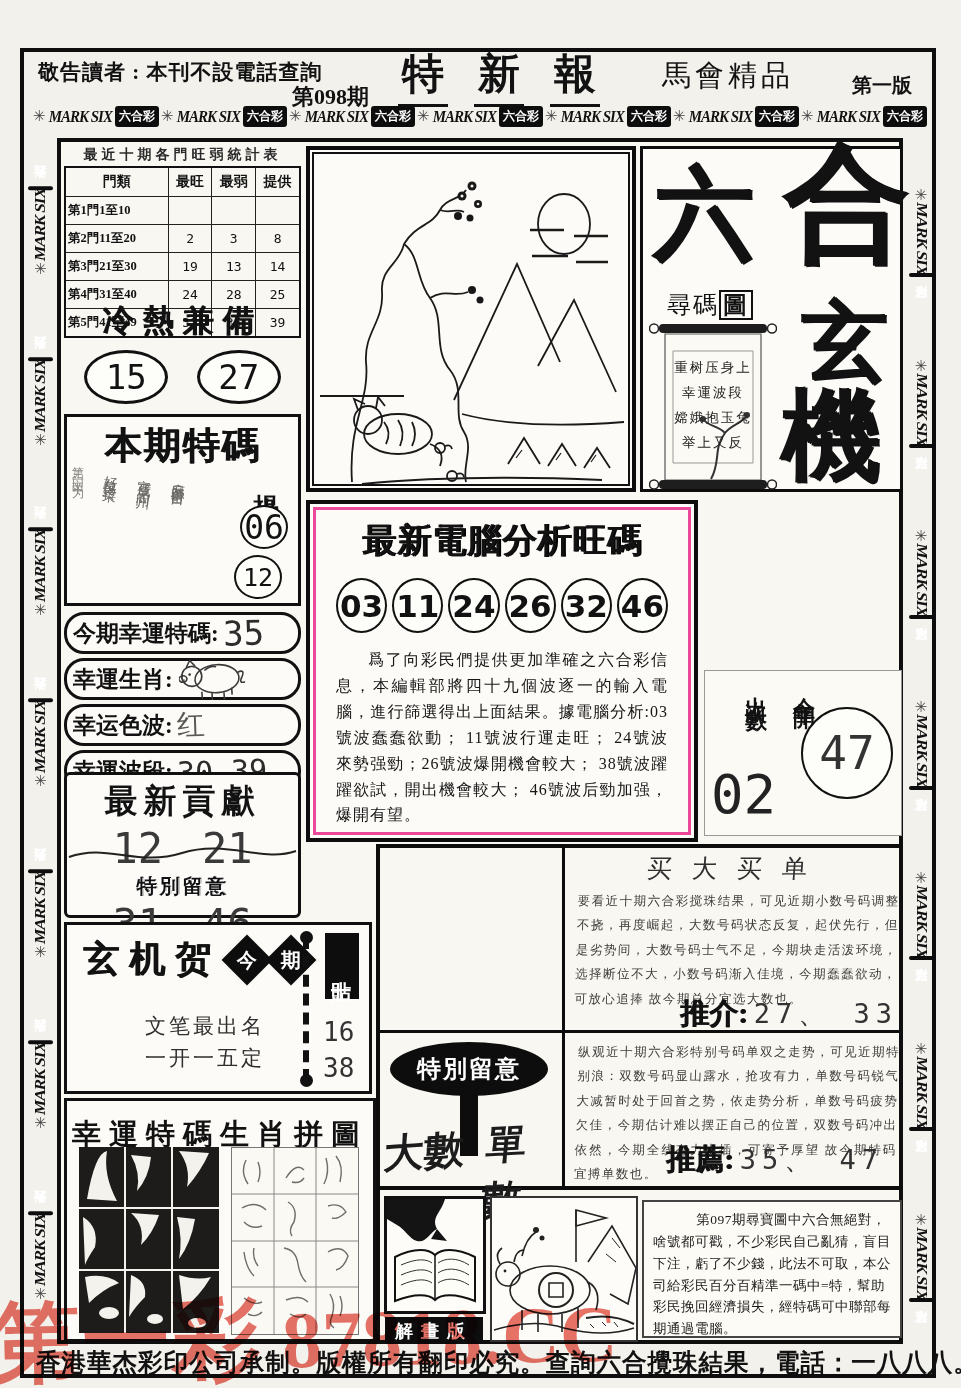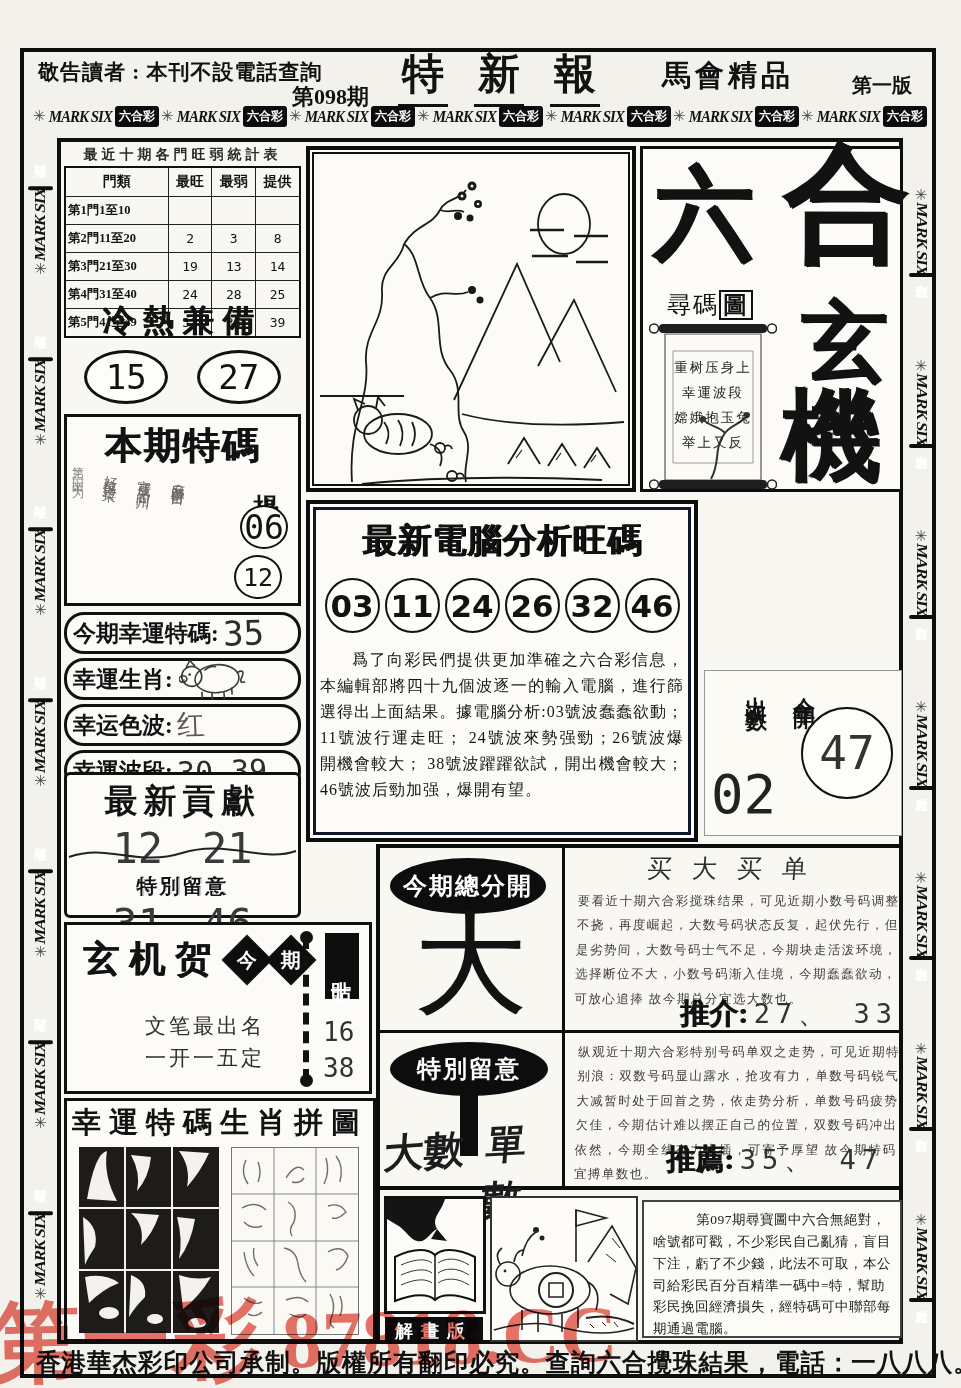--- a/index.html
+++ b/index.html
@@ -11,21 +11,21 @@
 
   
   .outer-frame{left:20px;top:48px;width:916px;height:1330px;border:4px solid #0e0e0e}
   .inner-frame{left:57px;top:138px;width:846px;height:1206px;border:4px solid #0e0e0e;background:#f8f7f2}
 
   
   .notice{left:38px;top:58px;font-size:21px;font-weight:bold;letter-spacing:1px}
   .issue{left:292px;top:82px;font-size:22px;font-weight:bold}
   .masthead{left:398px;top:46px;font-size:42px;font-weight:bold;letter-spacing:0}
   .masthead span{display:inline-block;margin-right:26px;border-bottom:3px solid #111;padding:0 4px 2px}
-  .brand{left:662px;top:56px;font-size:29px;font-weight:bold;letter-spacing:4px}
+  .brand{left:662px;top:56px;font-size:29px;font-weight:normal;letter-spacing:4px}
   .edition{left:852px;top:72px;font-size:20px;font-weight:bold}
 
   
   .badge-row{left:32px;top:96px;width:896px;height:40px;display:flex;justify-content:space-around;align-items:center}
   .badge{display:flex;align-items:center;gap:3px;white-space:nowrap}
   .badge .sun{font-size:15px;color:#444}
   .badge .bb{font-size:15px;font-weight:bold;font-style:italic;letter-spacing:-1px;transform:scaleY(1.15)}
   .badge .bt{background:#0d0d0d;color:#fff;font-size:12px;font-weight:bold;padding:2px 4px;border-radius:3px}
 
   
@@ -85,31 +85,31 @@
   .mystery .poem{left:78px;top:86px;font-size:21px;line-height:1.5;letter-spacing:3px;color:#2e2e2e}
   .mystery .dash{left:236px;top:12px;height:144px;border-left:6px dashed #111}
   .mystery .dash::before,.mystery .dash::after{content:"";position:absolute;left:-9px;width:13px;height:13px;border-radius:50%;background:#111}
   .mystery .dash::before{top:-6px}.mystery .dash::after{bottom:-6px}
   .mystery .tip{left:258px;top:8px;width:34px;height:66px;background:#0d0d0d;color:#fff;font-size:20px;font-weight:bold;
                 writing-mode:vertical-rl;text-orientation:upright;display:flex;align-items:center;justify-content:center}
   .mystery .tn{left:256px;font-size:26px;color:#333}
 
   
   .puzzle{left:64px;top:1098px;width:312px;height:244px}
-  .puzzle .t{font-size:29px;font-weight:bold;letter-spacing:8px;text-align:center;margin-top:2px}
+  .puzzle .t{font-size:29px;font-weight:bold;letter-spacing:8px;text-align:center;margin-top:14px}
   .pgrid-d{left:12px;top:46px}
   .pgrid-l{left:164px;top:46px;border:1.5px solid #777}
 
   
   .land{left:306px;top:146px;width:330px;height:346px;border:4px solid #0d0d0d;padding:2px;background:#fcfbf7}
   .land .in{width:100%;height:100%;border:2px solid #111}
 
   
   .comp{left:306px;top:500px;width:392px;height:342px;border:4px solid #0d0d0d;padding:3px;background:#fcfbf7}
-  .comp .in{width:100%;height:100%;border:3px solid #0f172a;padding:6px 4px}
+  .comp .in{width:100%;height:100%;border:3px solid #ec4899;padding:6px 20px}
   .comp .t{font-size:34px;font-weight:bold;text-align:center;letter-spacing:1px;text-shadow:1.5px 0 #000;margin-top:2px}
   .comp .nums{display:flex;justify-content:center;gap:5px;margin-top:14px}
   .comp .circ{width:55px;height:55px;font-size:31px;font-weight:bold;font-family:"DejaVu Sans","Liberation Sans",sans-serif;border-width:2.5px}
   .comp .body{margin-top:14px;font-size:16px;line-height:1.62;letter-spacing:1px;text-align:justify;color:#161616}
   .comp .body::first-line{}
   .comp .body{text-indent:2em}
 
   
   .hex{left:640px;top:146px;width:263px;height:346px;border:3px solid #0d0d0d;background:#fcfbf7}
   .hex .ch{font-weight:bold;text-shadow:2px 1px 0 #111;line-height:1}
@@ -631,24 +631,20 @@
     <div class="abs idx mono">02</div>
     <div class="abs circ big mono">47</div>
   </div>
 
   <div class="abs vline" style="left:376px;top:848px;width:4px;height:494px"></div>
   <div class="abs vline" style="left:562px;top:848px;width:3px;height:340px"></div>
   <div class="abs hline" style="left:376px;top:844px;width:527px;height:4px"></div>
   <div class="abs hline" style="left:376px;top:1030px;width:527px;height:3px"></div>
   <div class="abs hline" style="left:376px;top:1186px;width:527px;height:4px"></div>
 
-  <div class="abs score">
-    <div class="abs oval">今期總分開</div>
-    <div class="abs val">大</div>
-  </div>
 
   <div class="abs bigsingle">
     <div class="hw-title">买大买单</div>
     <div class="hw" style="margin-top:4px">要看近十期六合彩搅珠结果，可见近期小数号码调整不挠，再度崛起，大数号码状态反复，起伏先行，但是劣势间，大数号码士气不足，今期块走活泼环境，选择断位不大，小数号码渐入佳境，今期蠢蠢欲动，可放心追捧  故今期总分宜选大数也。</div>
   </div>
   <div class="abs reco" style="left:680px;top:994px">
     <span class="rl">推介:</span>
     <span class="rn mono">27、 33</span>
   </div>
 

